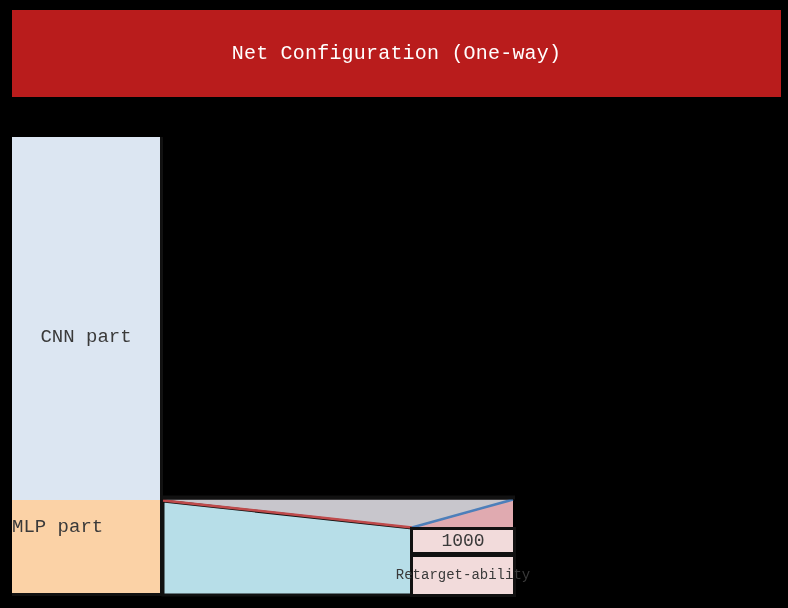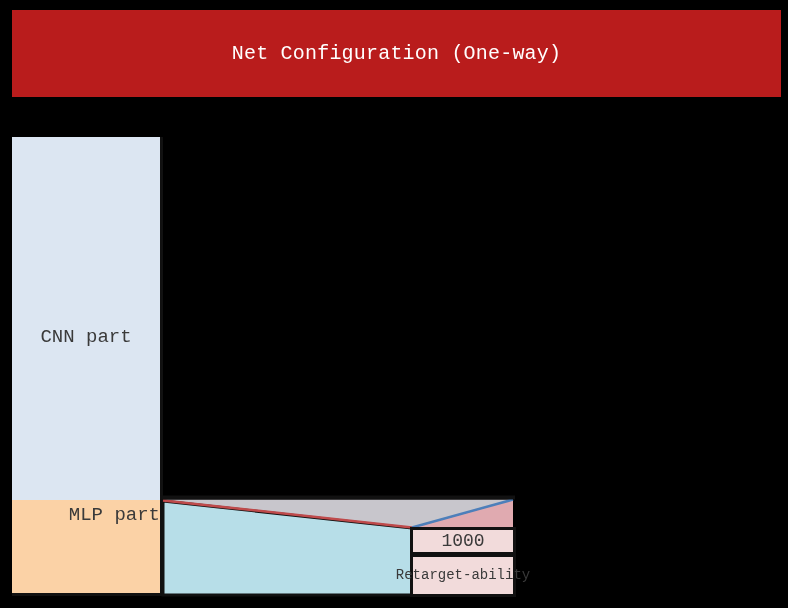--- a/index.html
+++ b/index.html
@@ -33,22 +33,22 @@
     display: flex; align-items: center; justify-content: center;
     font-size: 19px;
     margin-top: 39px;
   }
   .mlp-box {
     left: 12px; top: 500px;
     width: 151px; height: 96px;
     background: #fbd2a6;
     border-right: 3px solid #111;
     border-bottom: 3px solid #111;
-    display: flex; justify-content: flex-end; align-items: flex-start;
-    padding-top: 4px;
+    display: flex; justify-content: flex-start; align-items: flex-start;
+    padding-top: 16px;
     font-size: 19px;
   }
   .funnel-svg {
     position: absolute;
     left: 160px; top: 494px;
     width: 357px; height: 104px;
   }
   .binary-label {
     position: absolute;
     left: 166px; top: 552px;

